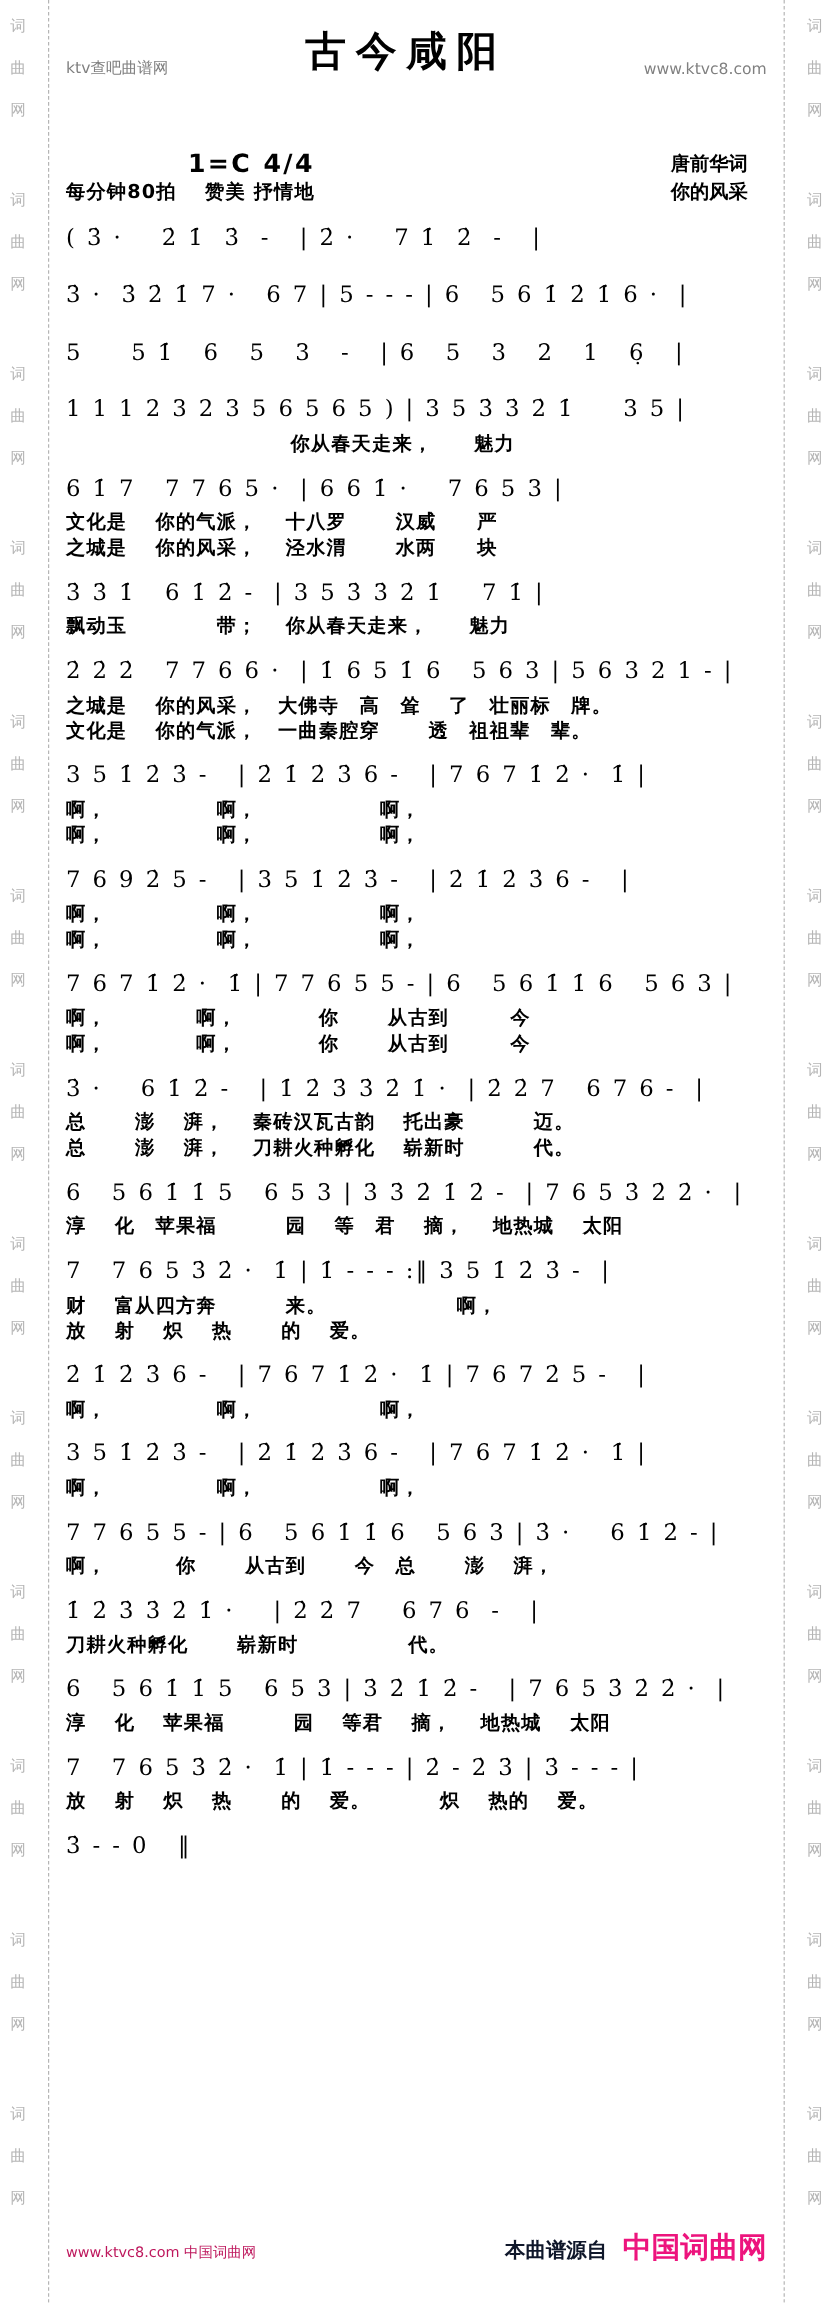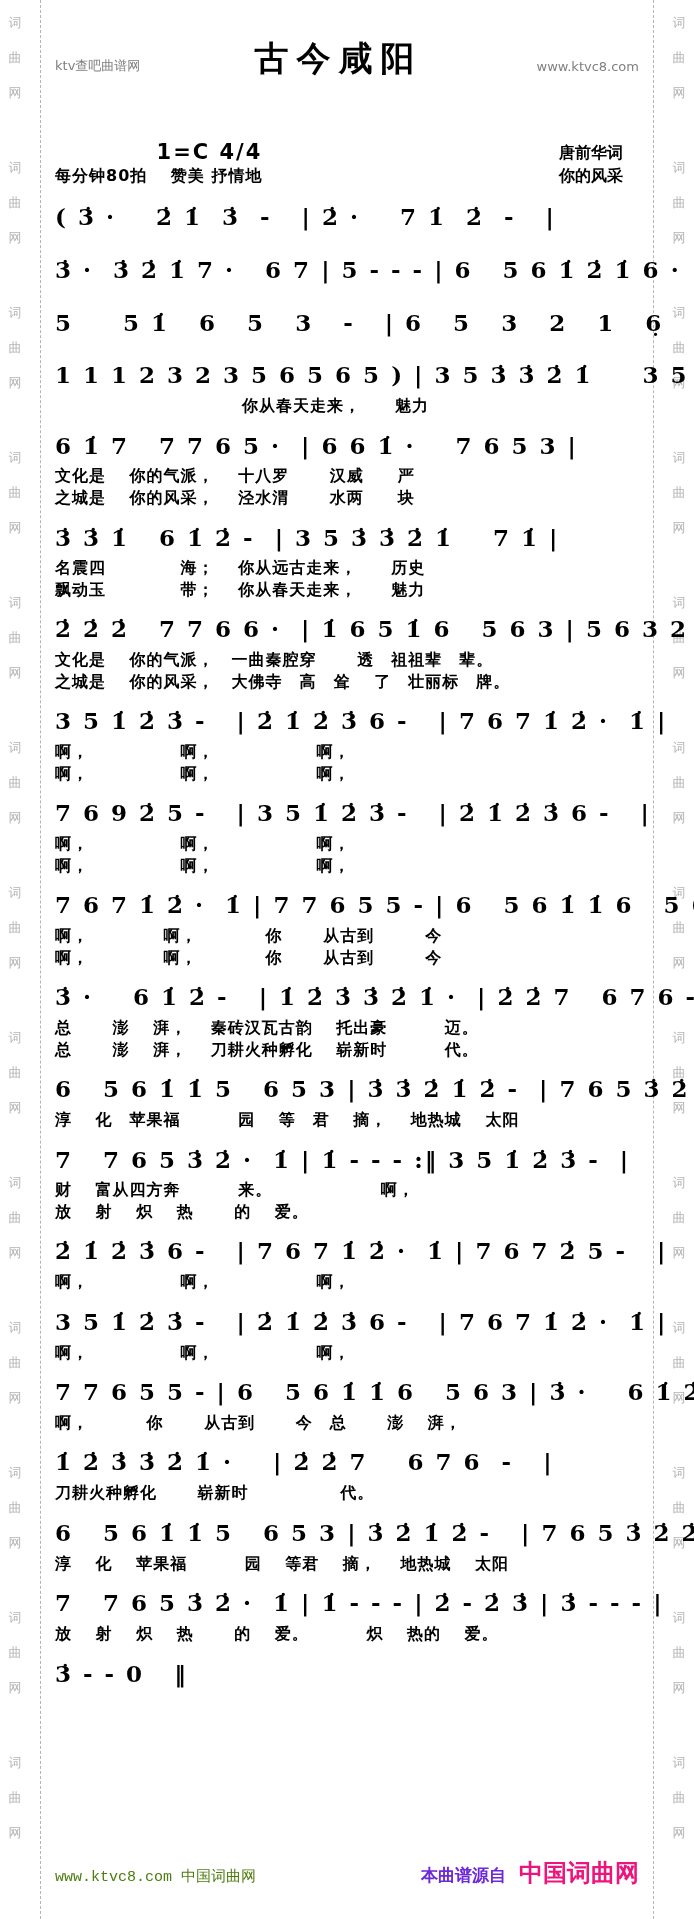--- a/index.html
+++ b/index.html
@@ -10,40 +10,40 @@
       align-items:center;padding-top:10px;box-sizing:border-box;}
   .wm-left{left:2px;}
   .wm-right{right:2px;}
   .wm-group{display:flex;flex-direction:column;align-items:center;margin-bottom:40px;}
   .wm-char{font-size:13px;line-height:25px;margin-bottom:10px;color:#b5b5b5;}
   .dash{position:absolute;top:0;bottom:0;width:0;border-left:1px dashed #b5b5b5;}
   .dash-left{left:40px;}
   .dash-right{right:40px;}
   
   .content{position:absolute;left:55px;right:55px;top:0;}
-  .header-row{display:flex;align-items:center;padding-top:36px;}
+  .header-row{display:flex;align-items:flex-end;padding-top:20px;}
   .site-side{font-size:13px;color:#808080;margin-top:14px;white-space:nowrap;}
   .page-title{flex:1;text-align:center;font-size:34px;font-weight:700;letter-spacing:8px;
               margin:0 6px;font-family:"DejaVu Sans","Liberation Sans",sans-serif;}
   .meta-row{margin-top:58px;display:flex;justify-content:space-between;align-items:flex-end;font-weight:700;}
   .key-time{font-size:21px;margin-left:28px;margin-bottom:2px;letter-spacing:2px;text-align:right;}
   .tempo{font-size:16px;letter-spacing:1px;}
   .credits{font-size:16px;line-height:1.4;text-align:left;margin-right:16px;}
   
   .score{margin-top:16px;}
   .system{margin-bottom:15px;}
-  .notes{font-family:"DejaVu Serif","Liberation Serif",serif;font-weight:700;font-size:23px;
+  .notes{font-family:"DejaVu Serif","Liberation Serif",serif;font-weight:400;font-size:19px;
          letter-spacing:2px;white-space:pre;line-height:1.25;margin-bottom:5px;}
   .lyric{font-weight:700;font-size:16px;white-space:pre;line-height:1.35;letter-spacing:1px;}
   .sp{margin-bottom:24px;}
   
   .footer-row{position:absolute;left:55px;right:55px;bottom:30px;display:flex;
               justify-content:space-between;align-items:baseline;}
-  .footer-left{font-size:15px;color:#4d7c0f;font-family:Liberation Mono, monospace;}
-  .footer-src-label{font-size:17px;font-weight:700;color:#6d28d9;}
+  .footer-left{font-size:12px;color:#be185d;}
+  .footer-src-label{font-size:17px;font-weight:700;color:#0f172a;}
   .footer-src-site{font-size:24px;font-weight:700;margin-left:8px;}
 </style>
 </head>
 <body>
 
 <div class="page">
 
   <div class="wm wm-left" id="wm-left">
       <div class="wm-group">
         <span class="wm-char" style="color: rgb(181, 181, 181);">词</span>
@@ -214,27 +214,26 @@
           <div class="notes">1 1 1 2 3 2 3 5 6 5 6 5 ) | 3 5 3̇ 3̇ 2̇ 1̇     3 5 |</div>
           <div class="lyric">　　　　　　　　　　　你从春天走来，　　魅力</div>
         </div>
         <div class="system">
           <div class="notes">6 1̇ 7   7 7 6 5 ·  | 6 6 1̇ ·    7 6 5 3 |</div>
           <div class="lyric">文化是　 你的气派，　 十八罗　　 汉威　　严</div>
           <div class="lyric">之城是　 你的风采，　 泾水渭　　 水两　　块</div>
         </div>
         <div class="system">
           <div class="notes">3̇ 3̇ 1̇   6 1̇ 2̇ -  | 3 5 3̇ 3̇ 2̇ 1̇    7 1̇ |</div>
-          <div class="lyric">名震四　　　　 海；　 你从远古走来，　　历史</div>
           <div class="lyric">飘动玉　　　　 带；　 你从春天走来，　　魅力</div>
         </div>
         <div class="system">
           <div class="notes">2̇ 2̇ 2̇   7 7 6 6 ·  | 1̇ 6 5 1̇ 6   5 6 3 | 5 6 3 2 1 - |</div>
+          <div class="lyric">之城是　 你的风采，　大佛寺　高　耸　 了　壮丽标　牌。</div>
           <div class="lyric">文化是　 你的气派，　一曲秦腔穿　　 透　祖祖辈　辈。</div>
-          <div class="lyric">之城是　 你的风采，　大佛寺　高　耸　 了　壮丽标　牌。</div>
         </div>
         <div class="system">
           <div class="notes">3 5 1̇ 2̇ 3̇ -   | 2̇ 1̇ 2̇ 3̇ 6 -   | 7 6 7 1̇ 2̇ ·  1̇ |</div>
           <div class="lyric">啊，　　　　　 啊，　　　　　　啊，</div>
           <div class="lyric">啊，　　　　　 啊，　　　　　　啊，</div>
         </div>
         <div class="system">
           <div class="notes">7 6 9 2̇ 5 -   | 3 5 1̇ 2̇ 3̇ -   | 2̇ 1̇ 2̇ 3̇ 6 -   |</div>
           <div class="lyric">啊，　　　　　 啊，　　　　　　啊，</div>
           <div class="lyric">啊，　　　　　 啊，　　　　　　啊，</div>

